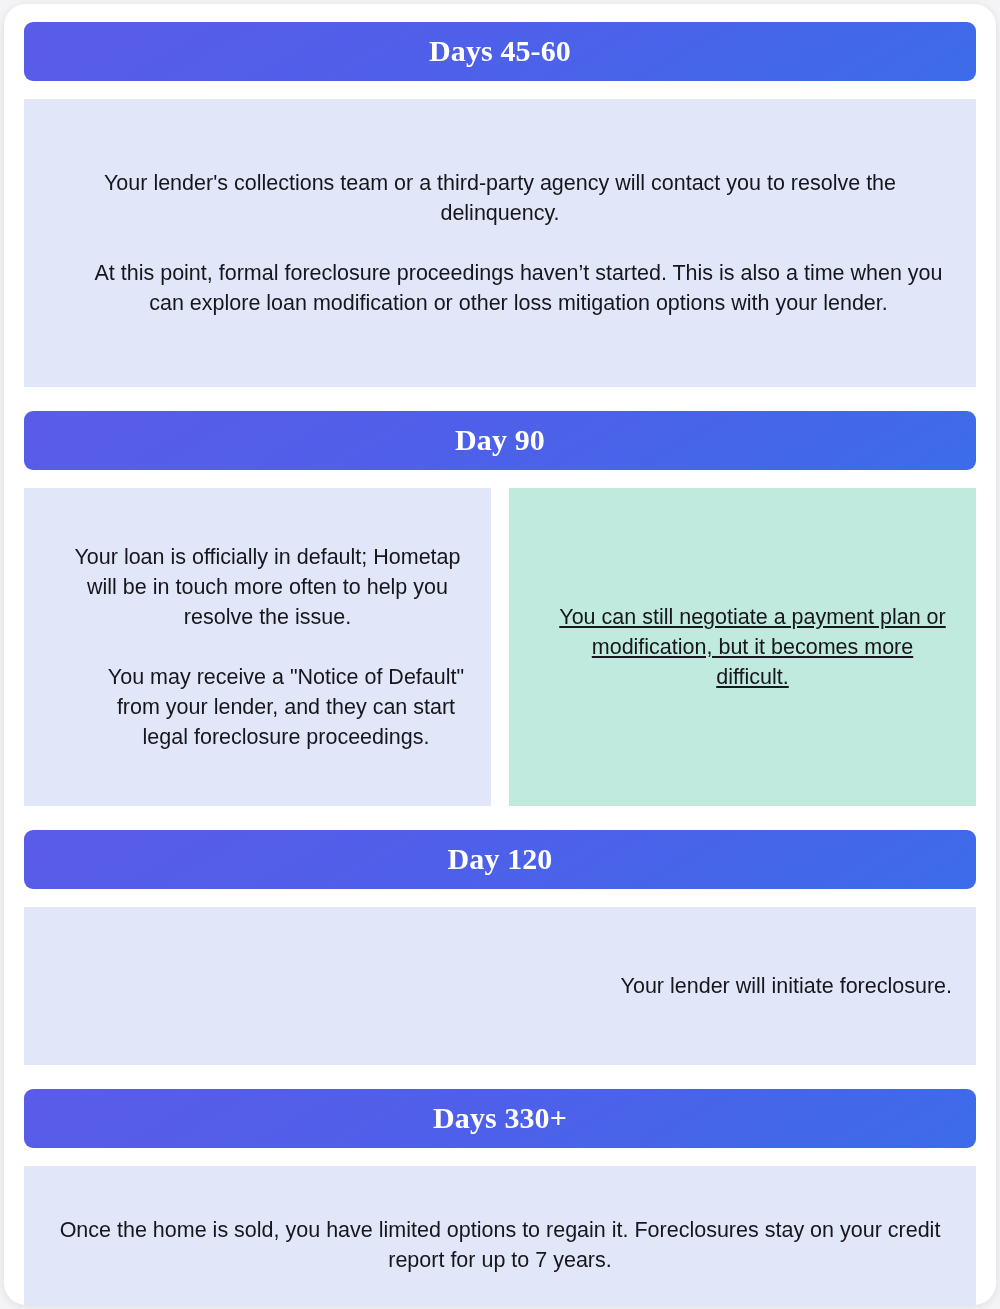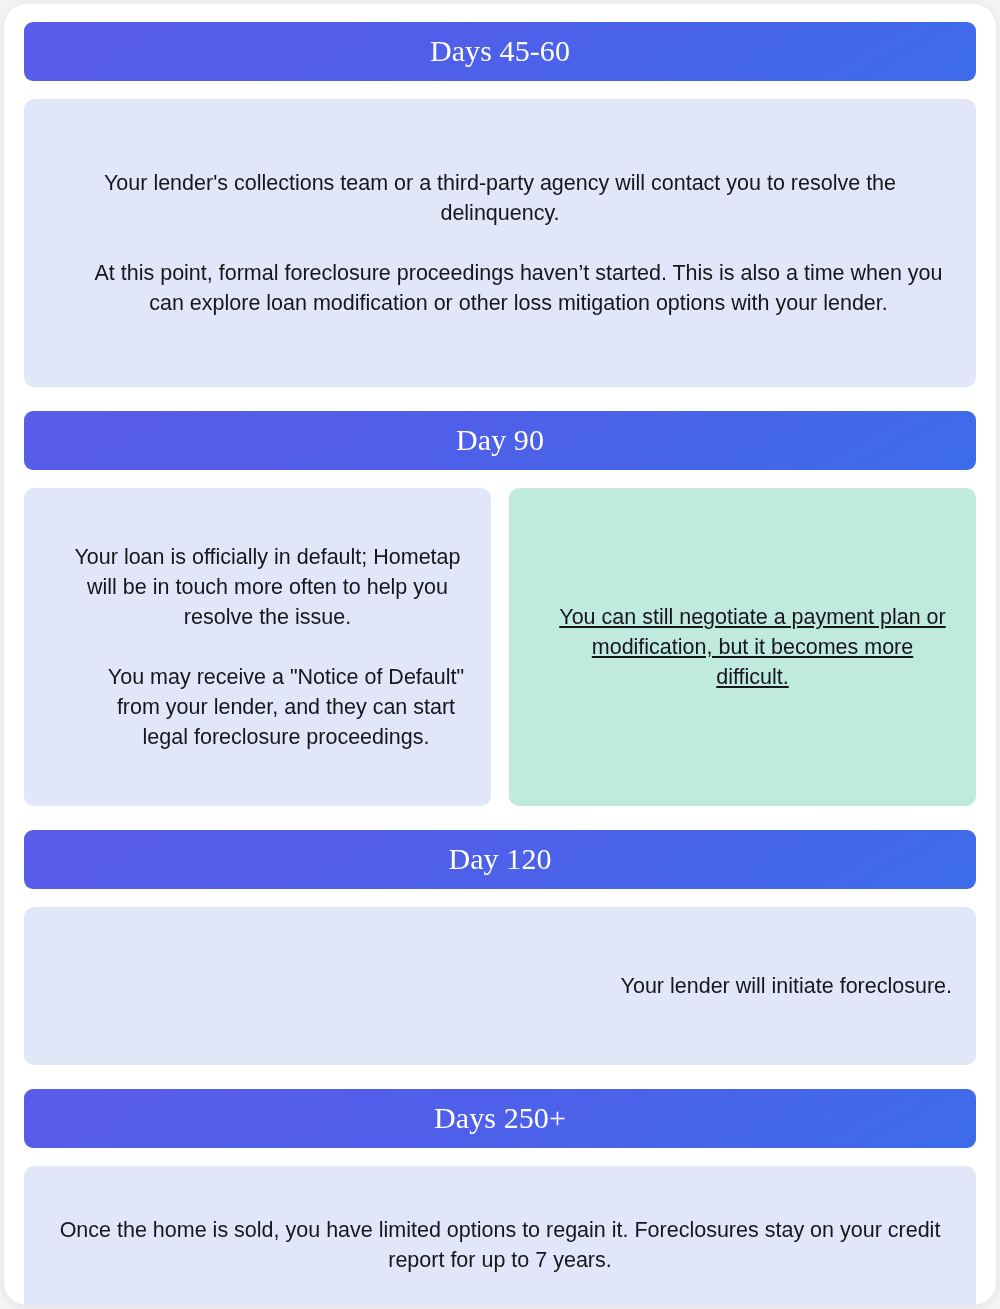--- a/index.html
+++ b/index.html
@@ -47,37 +47,37 @@
     margin-top: 24px;
   }
 
   .section-header {
     width: 100%;
     background: linear-gradient(150deg, #5a5ce8 0%, #4f5fe9 45%, #3c6ce9 100%);
     border-radius: 9px;
     color: #ffffff;
     text-align: center;
     font-family: "Liberation Serif", serif;
-    font-weight: normal;
+    font-weight: bold;
     font-size: 30px;
     letter-spacing: 0.1px;
     line-height: 1;
     padding: 14px 10px 15px 10px;
   }
 
   .section-body {
     margin-top: 18px;
     display: flex;
     gap: 18px;
     width: 100%;
   }
 
   .panel {
     background: #e1e7f9;
-    border-radius: 10px;
+    border-radius: 0;
     flex: 1 1 0;
     display: flex;
     flex-direction: column;
     align-items: center;
     justify-content: center;
     text-align: center;
     color: #16161c;
     font-size: 21.5px;
     line-height: 1.40;
     padding: 26px 24px;
@@ -131,21 +131,21 @@
     <div class="section sec-c">
       <div class="section-header">Day 120</div>
       <div class="section-body">
         <div class="panel">
           <p>Your lender will initiate foreclosure.</p>
         </div>
       </div>
     </div>
 
     <div class="section sec-d">
-      <div class="section-header">Days 250+</div>
+      <div class="section-header">Days 330+</div>
       <div class="section-body">
         <div class="panel">
           <p>Once the home is sold, you have limited options to regain it. Foreclosures stay on your credit report for up to 7 years.</p>
         </div>
       </div>
     </div>
 
   </div>
 </div>
 

